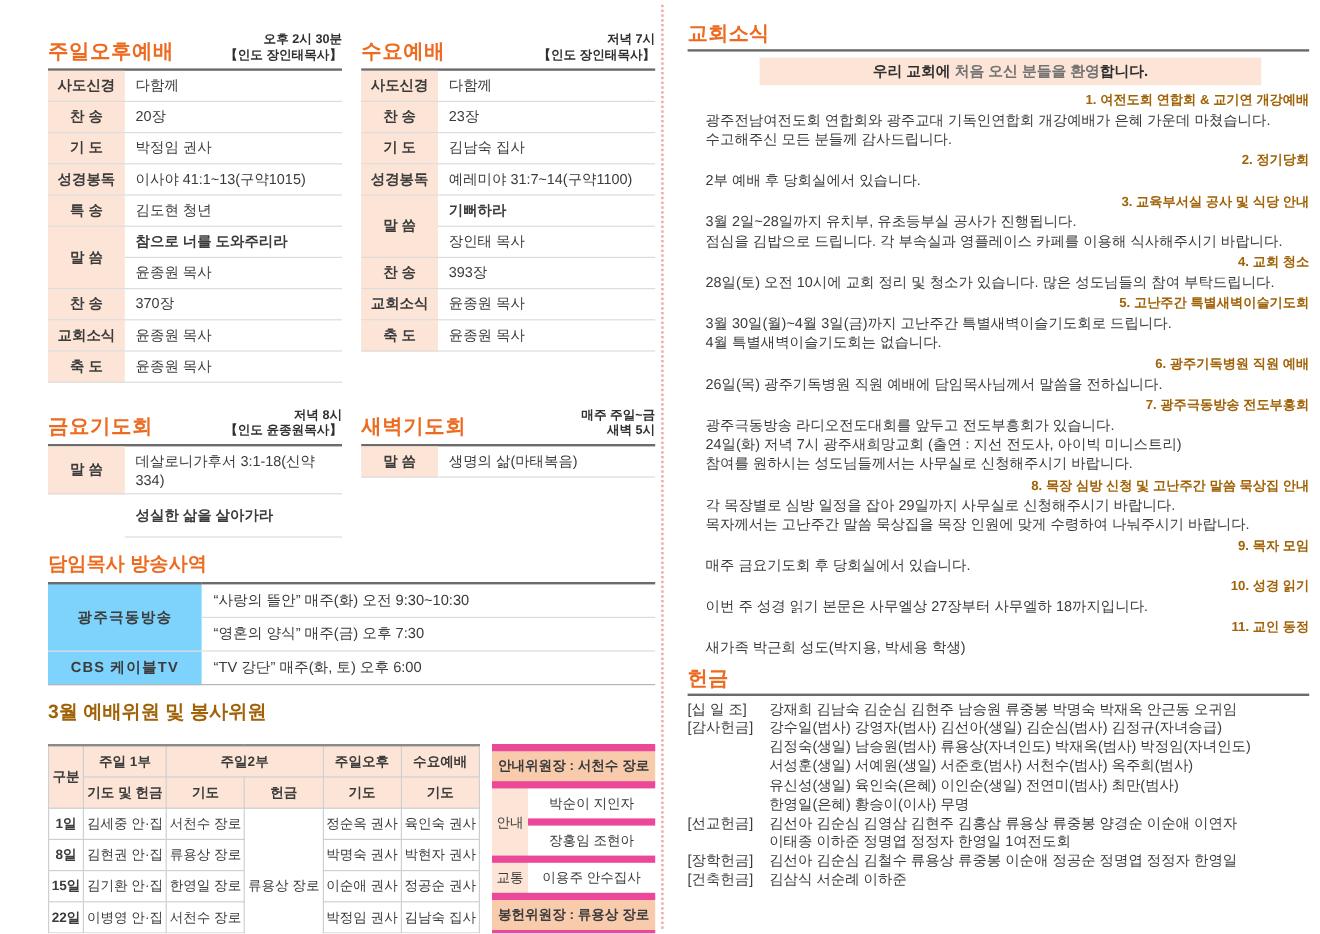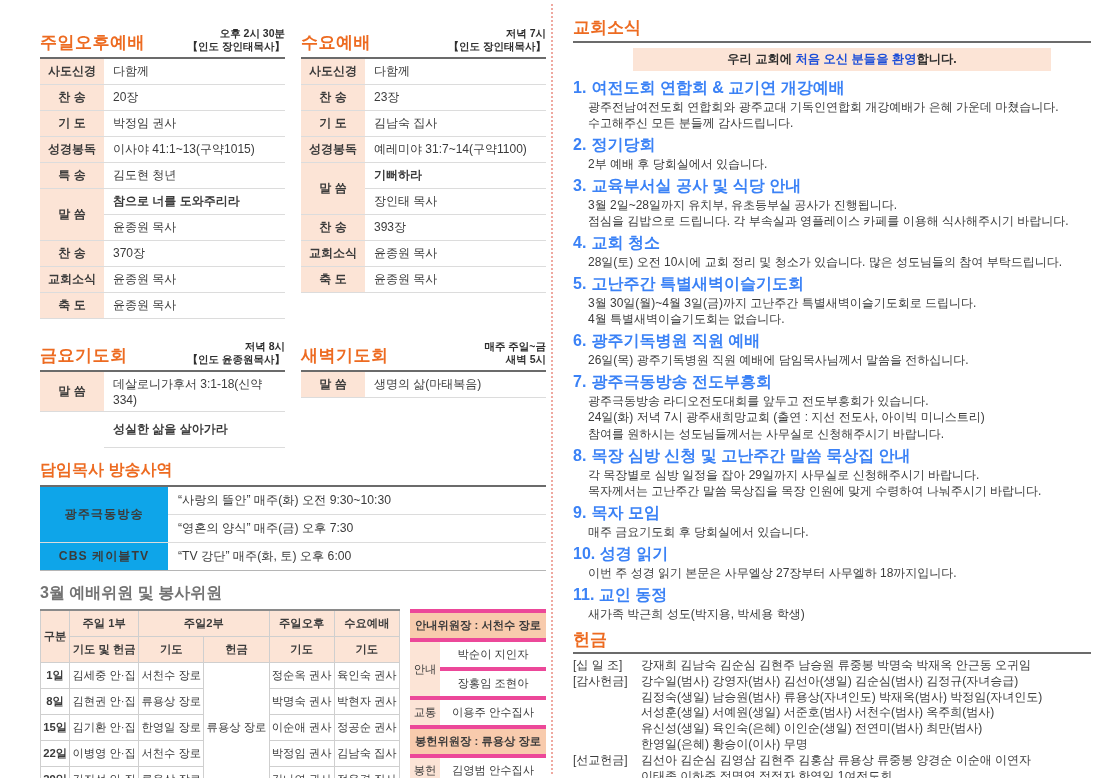--- a/index.html
+++ b/index.html
@@ -24,46 +24,46 @@
   .wtab td.v { padding-left:9px;margin-left:32px; }
   .wtab td.vb { padding-left:9px; font-weight:bold; }
   .wtab td.empty { border-bottom:none; }
   .wtab tr.motto td.v { font-weight:bold; padding-top:9px; padding-bottom:9px; }
 
   
   .bc { margin-top:12px; }
   .bc-title { color:#ed6b21; font-weight:bold; font-size:16px; margin-bottom:4px; }
   table.btab { width:100%; border-collapse:collapse; font-size:12.2px; border-top:2px solid #6b6b6b; border-bottom:1px solid #b5b5b5; }
   .btab td { border-bottom:1px solid #dcdcdc; padding:5px 4px; }
-  .btab td.lbl { background:#0ea5e9; width:128px; text-align:center; font-weight:bold; letter-spacing:1px; }
+  .btab td.lbl { background:#7dd3fc; width:128px; text-align:center; font-weight:bold; letter-spacing:1px; }
   .btab td.v { padding-left:10px; }
   .btab tr:last-child td { border-bottom:none; }
 
   
   .mc { margin-top:12px; }
-  .mc-title { color:#737373; font-weight:bold; font-size:16px; margin-bottom:5px; }
+  .mc-title { color:#a16207; font-weight:bold; font-size:16px; margin-bottom:16px; }
   .mc-body { display:flex; gap:10px; align-items:flex-start; }
   table.ctab { border-collapse:collapse; font-size:11.3px; text-align:center; color:#3b3b3b;
                border-top:2px solid #8a8a8a; border-bottom:2px solid #8a8a8a; width:360px; }
   .ctab td { border:1px solid #cfcfcf; padding:5px 2px; }
   .ctab td.hd { background:#fce4d6; font-weight:bold; }
   .ctab td.day { font-weight:bold; }
 
   
   table.utab { border-collapse:collapse; font-size:11.3px; width:136px; color:#3b3b3b; }
-  .utab td { border-top:4px solid #ec4899; border-bottom:1px solid #d8d8d8; padding:5px 2px; text-align:center; }
+  .utab td { border-top:6px solid #ec4899; border-bottom:1px solid #d8d8d8; padding:5px 2px; text-align:center; }
   .utab td.uh { background:#f8cbad; font-weight:bold; white-space:nowrap; }
   .utab td.ul { background:#fce4d6; width:30px; }
 
   
   .news-title { color:#ed6b21; font-weight:bold; font-size:17px; border-bottom:2px solid #6b6b6b; padding-bottom:2px; }
   .welcome { background:#fce4d6; text-align:center; font-weight:bold; font-size:12.3px; padding:3px 0; margin:5px 40px 6px 60px; color:#2f2f2f; }
-  .welcome .em { color:#1d4ed8; }
+  .welcome .em { color:#737373; }
   .item { margin-bottom:3px; }
-  .item-h { font-weight:bold; font-size:16px; color:#3b82f6; line-height:1.35; }
+  .item-h { font-weight:bold; font-size:11px; color:#a16207; line-height:1.35;text-align:right; }
   .item-h .no { display:inline-block; min-width:14px; }
   .item-b { padding-left:15px; font-size:12px; line-height:1.36; }
 
   
   .geum { margin-top:6px; }
   .geum-title { color:#ed6b21; font-weight:bold; font-size:17px; border-bottom:2px solid #6b6b6b; padding-bottom:1px; margin-bottom:4px; width:100%; display:block; }
   .gentry { display:flex; font-size:12px; line-height:1.32; }
   .glabel { white-space:nowrap; min-width:64px; }
   .glines { flex:1; padding-left:4px; }
 </style>

